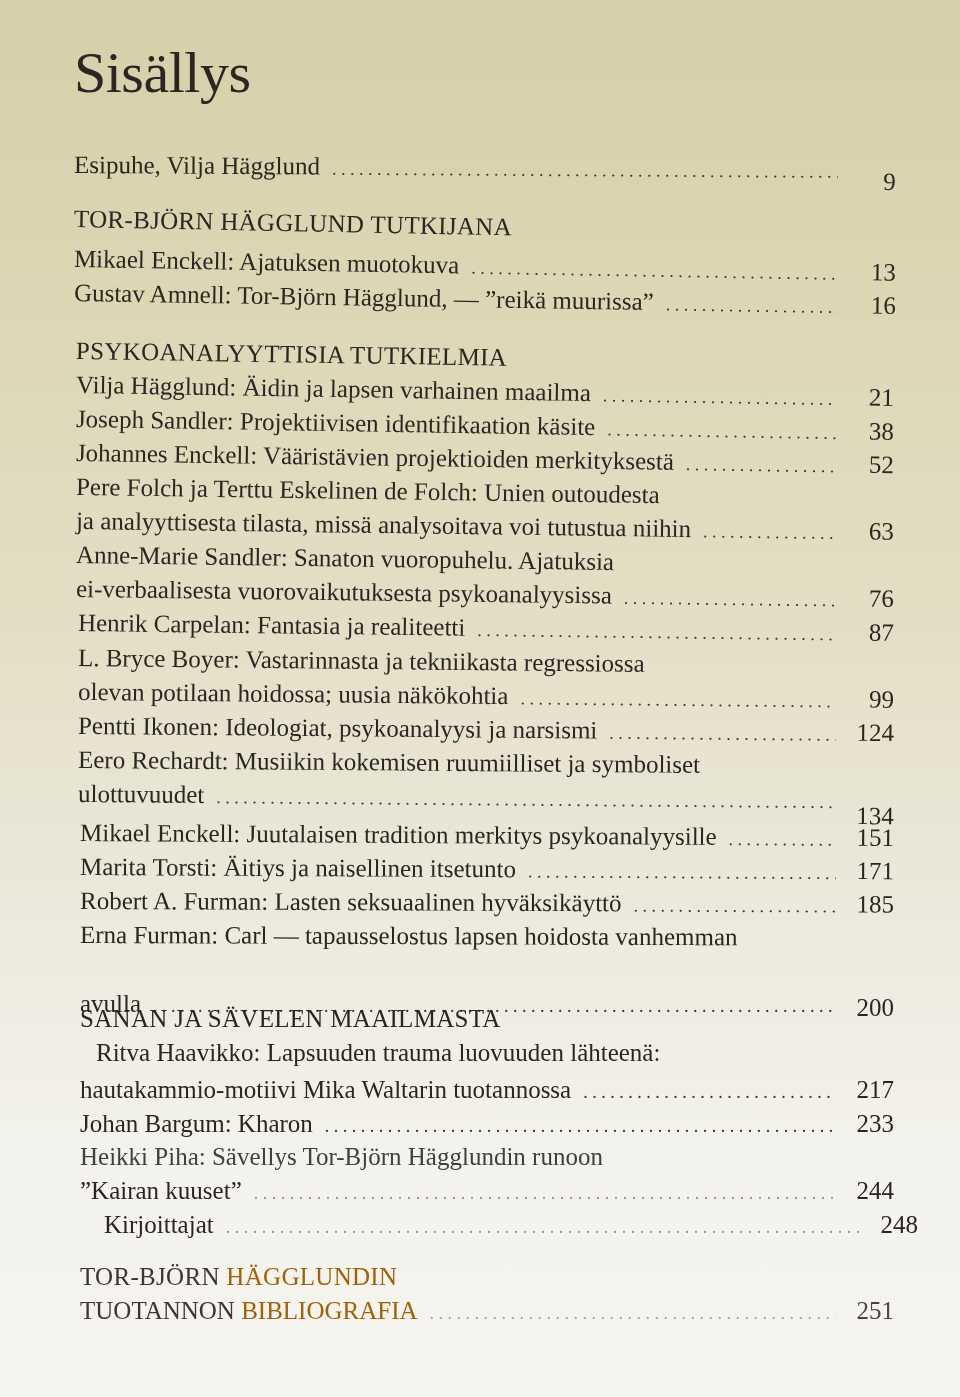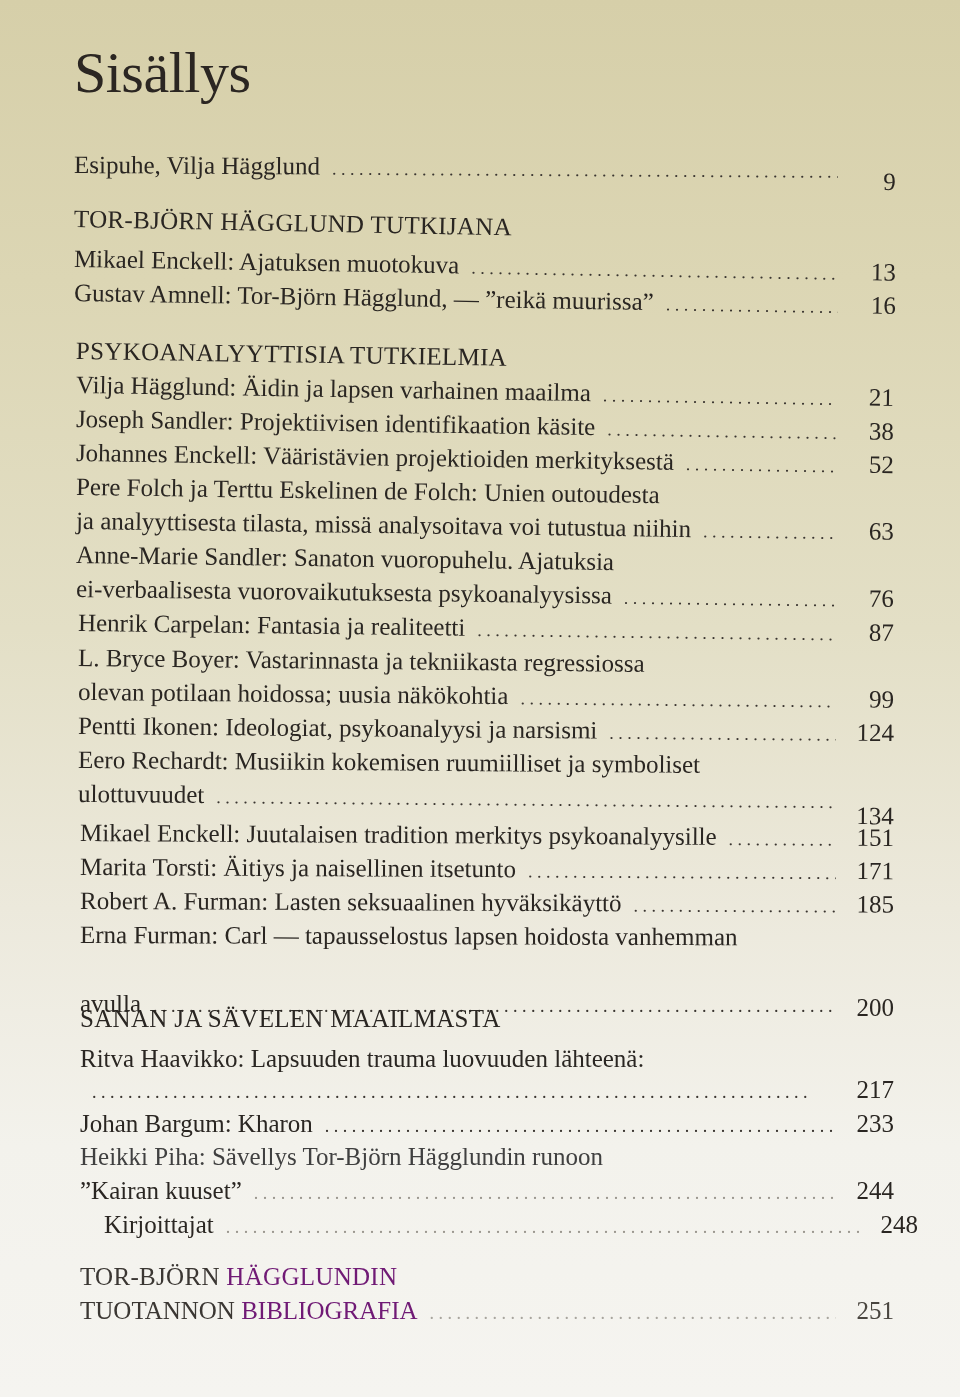--- a/index.html
+++ b/index.html
@@ -64,21 +64,21 @@
     line-height: 30px;
     letter-spacing: 0.3px;
     white-space: nowrap;
   }
   .line {
     position: absolute;
     font-size: 25px;
     line-height: 30px;
     white-space: nowrap;
   }
-  .faded { color: #701a75; }
+  .faded { color: #a16207; }
   .last-section { color: #3b3733; }
 </style>
 </head>
 <body>
 
 <div class="page">
 
   <h1 class="title">Sisällys</h1>
 
   <div class="toc">
@@ -173,22 +173,23 @@
     </div>
 
     <div class="line" style="left:80px; top:920px; transform: rotate(0.2deg); transform-origin: left;">Erna Furman: Carl — tapausselostus lapsen hoidosta vanhemman</div>
     <div class="row" style="left:80px; top:954px; width:814px;">
       <span class="text">avulla</span>
       <span class="leader"></span>
       <span class="page-num" style="position:relative; top:4px;margin-top:35px;">200</span>
     </div>
 
     <div class="section" style="left:80px; top:1004px;">SANAN JA SÄVELEN MAAILMASTA</div>
-    <div class="line" style="left:80px; top:1038px;margin-top:6px;">Ritva Haavikko: Lapsuuden trauma luovuuden lähteenä:</div>
+    <div class="line" style="left:96px; top:1038px;">Ritva Haavikko: Lapsuuden trauma luovuuden lähteenä:</div>
     <div class="row" style="left:80px; top:1075px; width:814px;">
+      <span class="text">hautakammio-motiivi Mika Waltarin tuotannossa</span>
       <span class="leader"></span>
       <span class="page-num">217</span>
     </div>
     <div class="row" style="left:80px; top:1109px; width:814px;">
       <span class="text">Johan Bargum: Kharon</span>
       <span class="leader"></span>
       <span class="page-num">233</span>
     </div>
     <div class="line faded" style="left:80px; top:1142px; color:#404040;">Heikki Piha: Sävellys Tor-Björn Hägglundin runoon</div>
     <div class="row" style="left:80px; top:1176px; width:814px;">

